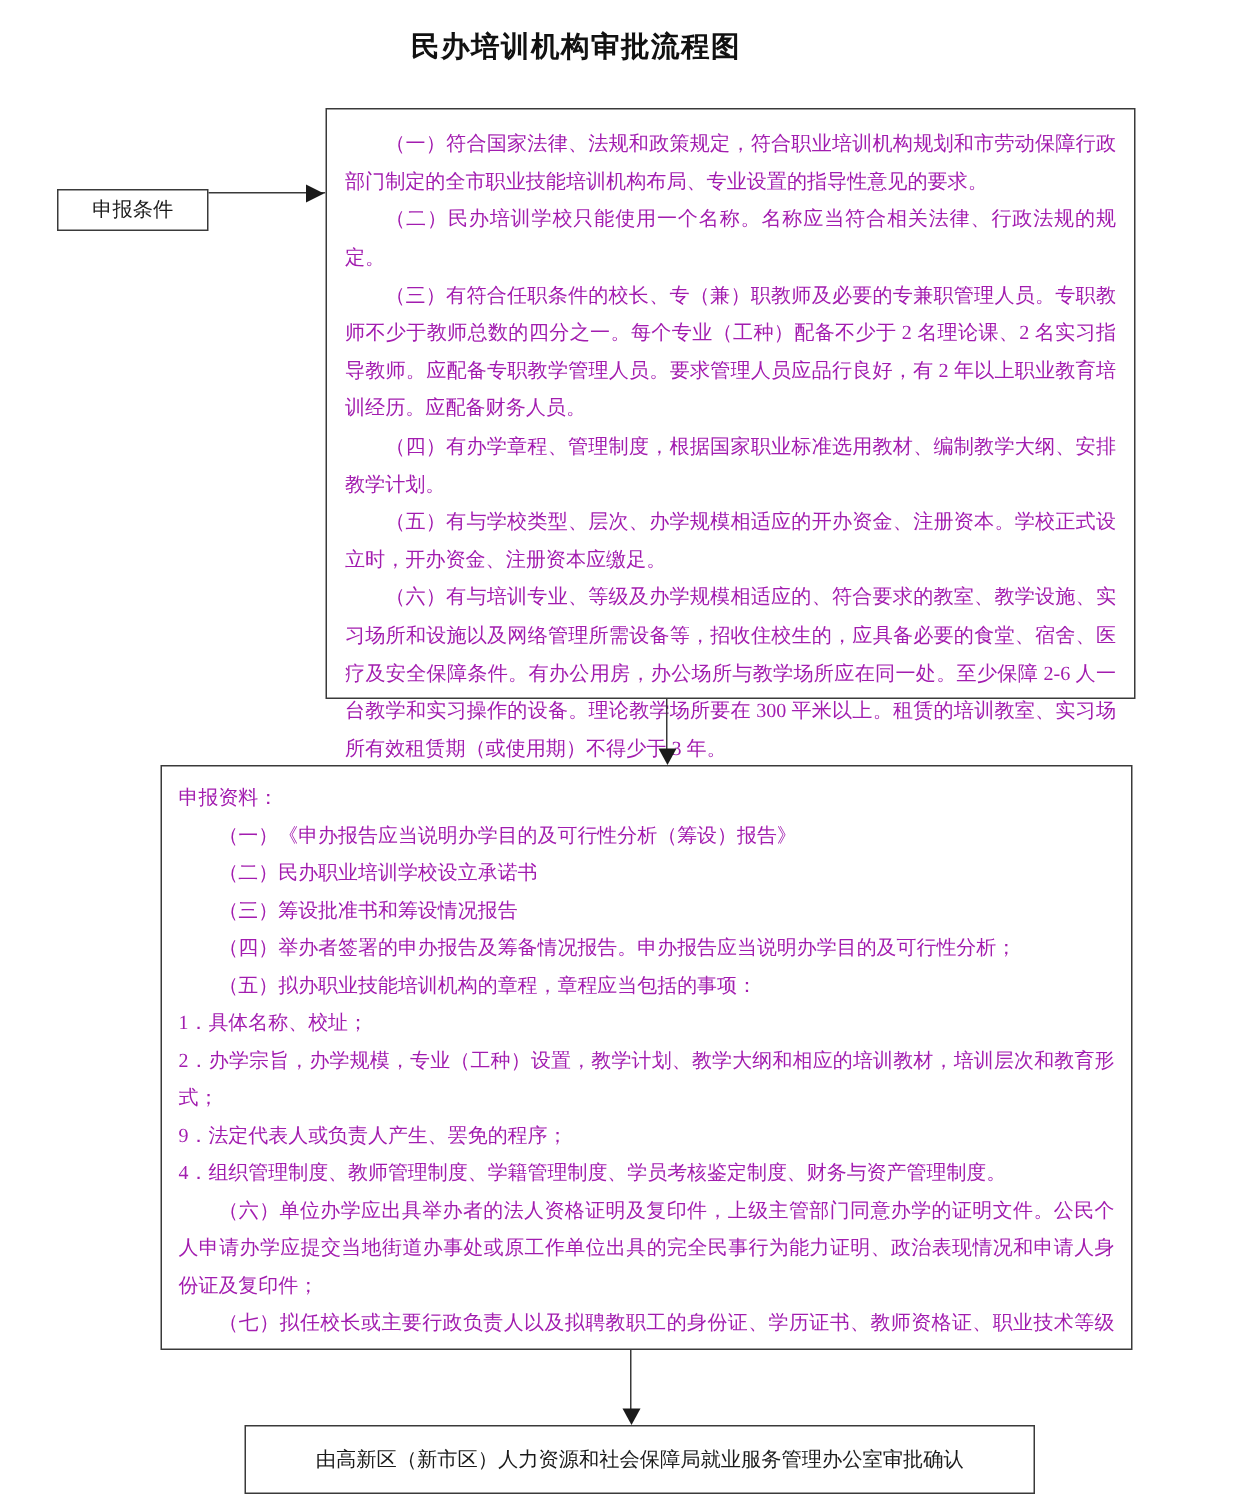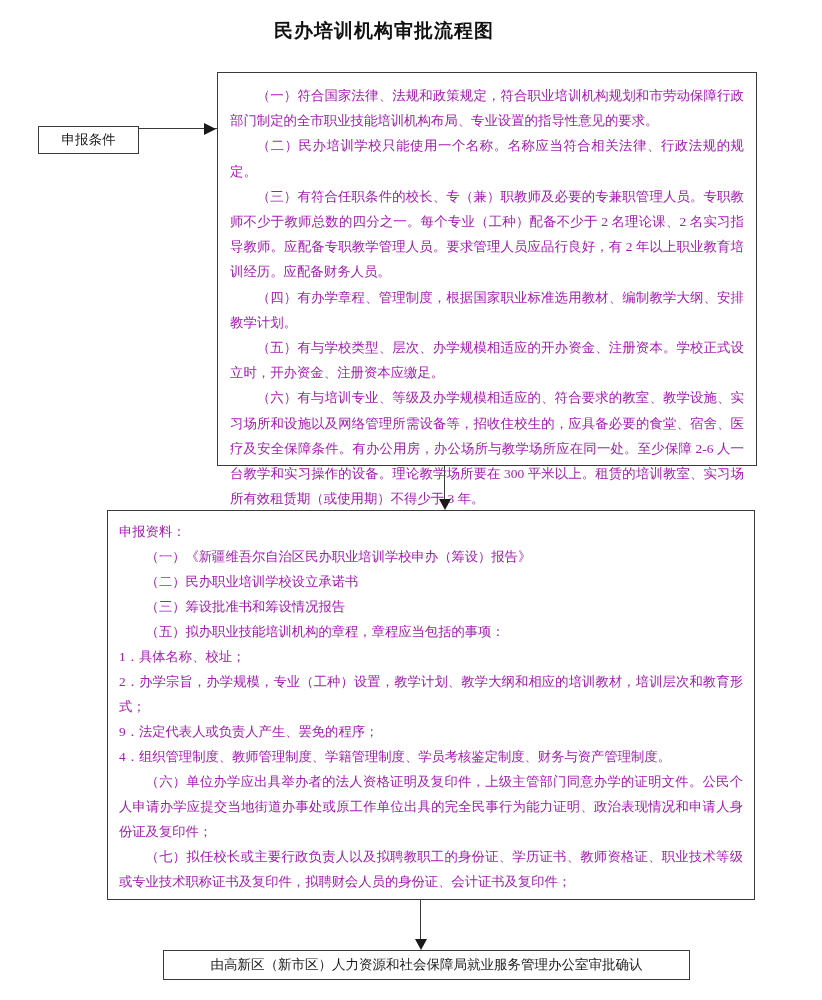--- a/index.html
+++ b/index.html
@@ -86,21 +86,21 @@
     height: 390px;
     padding: 8px 11px 6px 11px;
     overflow: hidden;
   }
 
   
   .approval-box {
     left: 163px;
     top: 950px;
     width: 527px;
-    height: 30px;
+    height: 46px;
     display: flex;
     align-items: center;
     justify-content: center;
     font-size: 13.5px;
   }
 
   
   .v-connector {
     position: absolute;
     background: #3a3a3a;
@@ -153,23 +153,24 @@
   <p class="para indent">（四）有办学章程、管理制度，根据国家职业标准选用教材、编制教学大纲、安排教学计划。</p>
   <p class="para indent">（五）有与学校类型、层次、办学规模相适应的开办资金、注册资本。学校正式设立时，开办资金、注册资本应缴足。</p>
   <p class="para indent">（六）有与培训专业、等级及办学规模相适应的、符合要求的教室、教学设施、实习场所和设施以及网络管理所需设备等，招收住校生的，应具备必要的食堂、宿舍、医疗及安全保障条件。有办公用房，办公场所与教学场所应在同一处。至少保障 2-6 人一台教学和实习操作的设备。理论教学场所要在 300 平米以上。租赁的培训教室、实习场所有效租赁期（或使用期）不得少于 3 年。</p>
 </div>
 
 <div class="v-connector c1"></div>
 <div class="v-arrow a1"></div>
 
 <div class="box materials-box">
   <p class="para noindent">申报资料：</p>
-  <p class="para indent">（一）《新疆维吾尔自治区民办职业培训学校申办（筹设）报告》</p>
+  <p class="para indent">（一）《申办报告应当说明办学目的及可行性分析（筹设）报告》</p>
   <p class="para indent">（二）民办职业培训学校设立承诺书</p>
   <p class="para indent">（三）筹设批准书和筹设情况报告</p>
+  <p class="para indent">（四）举办者签署的申办报告及筹备情况报告。申办报告应当说明办学目的及可行性分析；</p>
   <p class="para indent">（五）拟办职业技能培训机构的章程，章程应当包括的事项：</p>
   <p class="para noindent">1．具体名称、校址；</p>
   <p class="para noindent">2．办学宗旨，办学规模，专业（工种）设置，教学计划、教学大纲和相应的培训教材，培训层次和教育形式；</p>
   <p class="para noindent">9．法定代表人或负责人产生、罢免的程序；</p>
   <p class="para noindent">4．组织管理制度、教师管理制度、学籍管理制度、学员考核鉴定制度、财务与资产管理制度。</p>
   <p class="para indent">（六）单位办学应出具举办者的法人资格证明及复印件，上级主管部门同意办学的证明文件。公民个人申请办学应提交当地街道办事处或原工作单位出具的完全民事行为能力证明、政治表现情况和申请人身份证及复印件；</p>
   <p class="para indent">（七）拟任校长或主要行政负责人以及拟聘教职工的身份证、学历证书、教师资格证、职业技术等级或专业技术职称证书及复印件，拟聘财会人员的身份证、会计证书及复印件；</p>
 
 </div>
 

